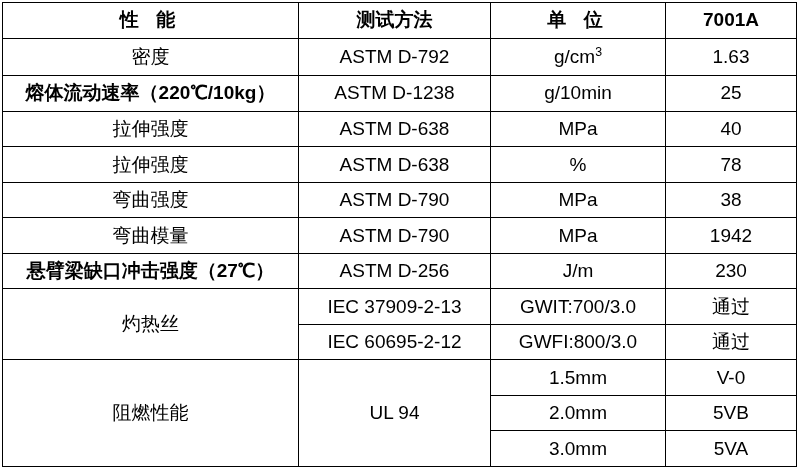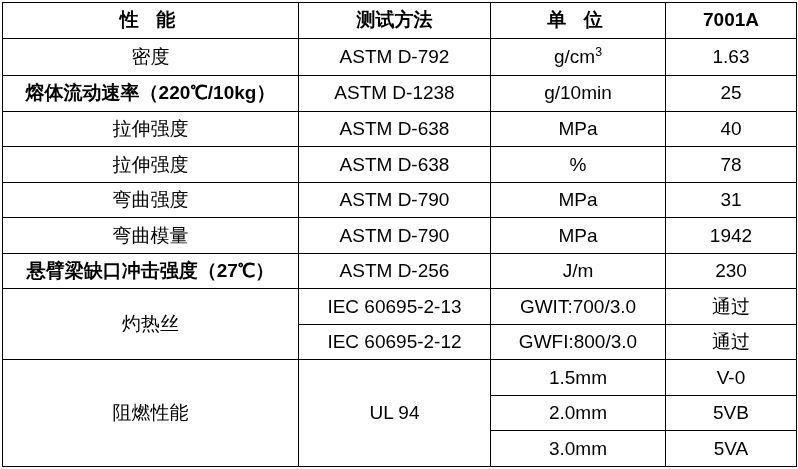--- a/index.html
+++ b/index.html
@@ -111,40 +111,40 @@
         <td class="cn">拉伸强度</td>
         <td class="lat">ASTM D-638</td>
         <td class="lat">%</td>
         <td class="lat">78</td>
       </tr>
 
       <tr>
         <td class="cn">弯曲强度</td>
         <td class="lat">ASTM D-790</td>
         <td class="lat">MPa</td>
-        <td class="lat">31</td>
+        <td class="lat">38</td>
       </tr>
 
       <tr>
         <td class="cn">弯曲模量</td>
         <td class="lat">ASTM D-790</td>
         <td class="lat">MPa</td>
         <td class="lat">1942</td>
       </tr>
 
       <tr>
         <td class="cn-small">悬臂梁缺口冲击强度（27℃）</td>
         <td class="lat">ASTM D-256</td>
         <td class="lat">J/m</td>
         <td class="lat">230</td>
       </tr>
 
       <tr>
         <td class="cn" rowspan="2">灼热丝</td>
-        <td class="lat-small">IEC 60695-2-13</td>
+        <td class="lat-small">IEC 37909-2-13</td>
         <td class="lat-small">GWIT:700/3.0</td>
         <td class="cn">通过</td>
       </tr>
       <tr>
         <td class="lat-small">IEC 60695-2-12</td>
         <td class="lat-small">GWFI:800/3.0</td>
         <td class="cn">通过</td>
       </tr>
 
       <tr>

